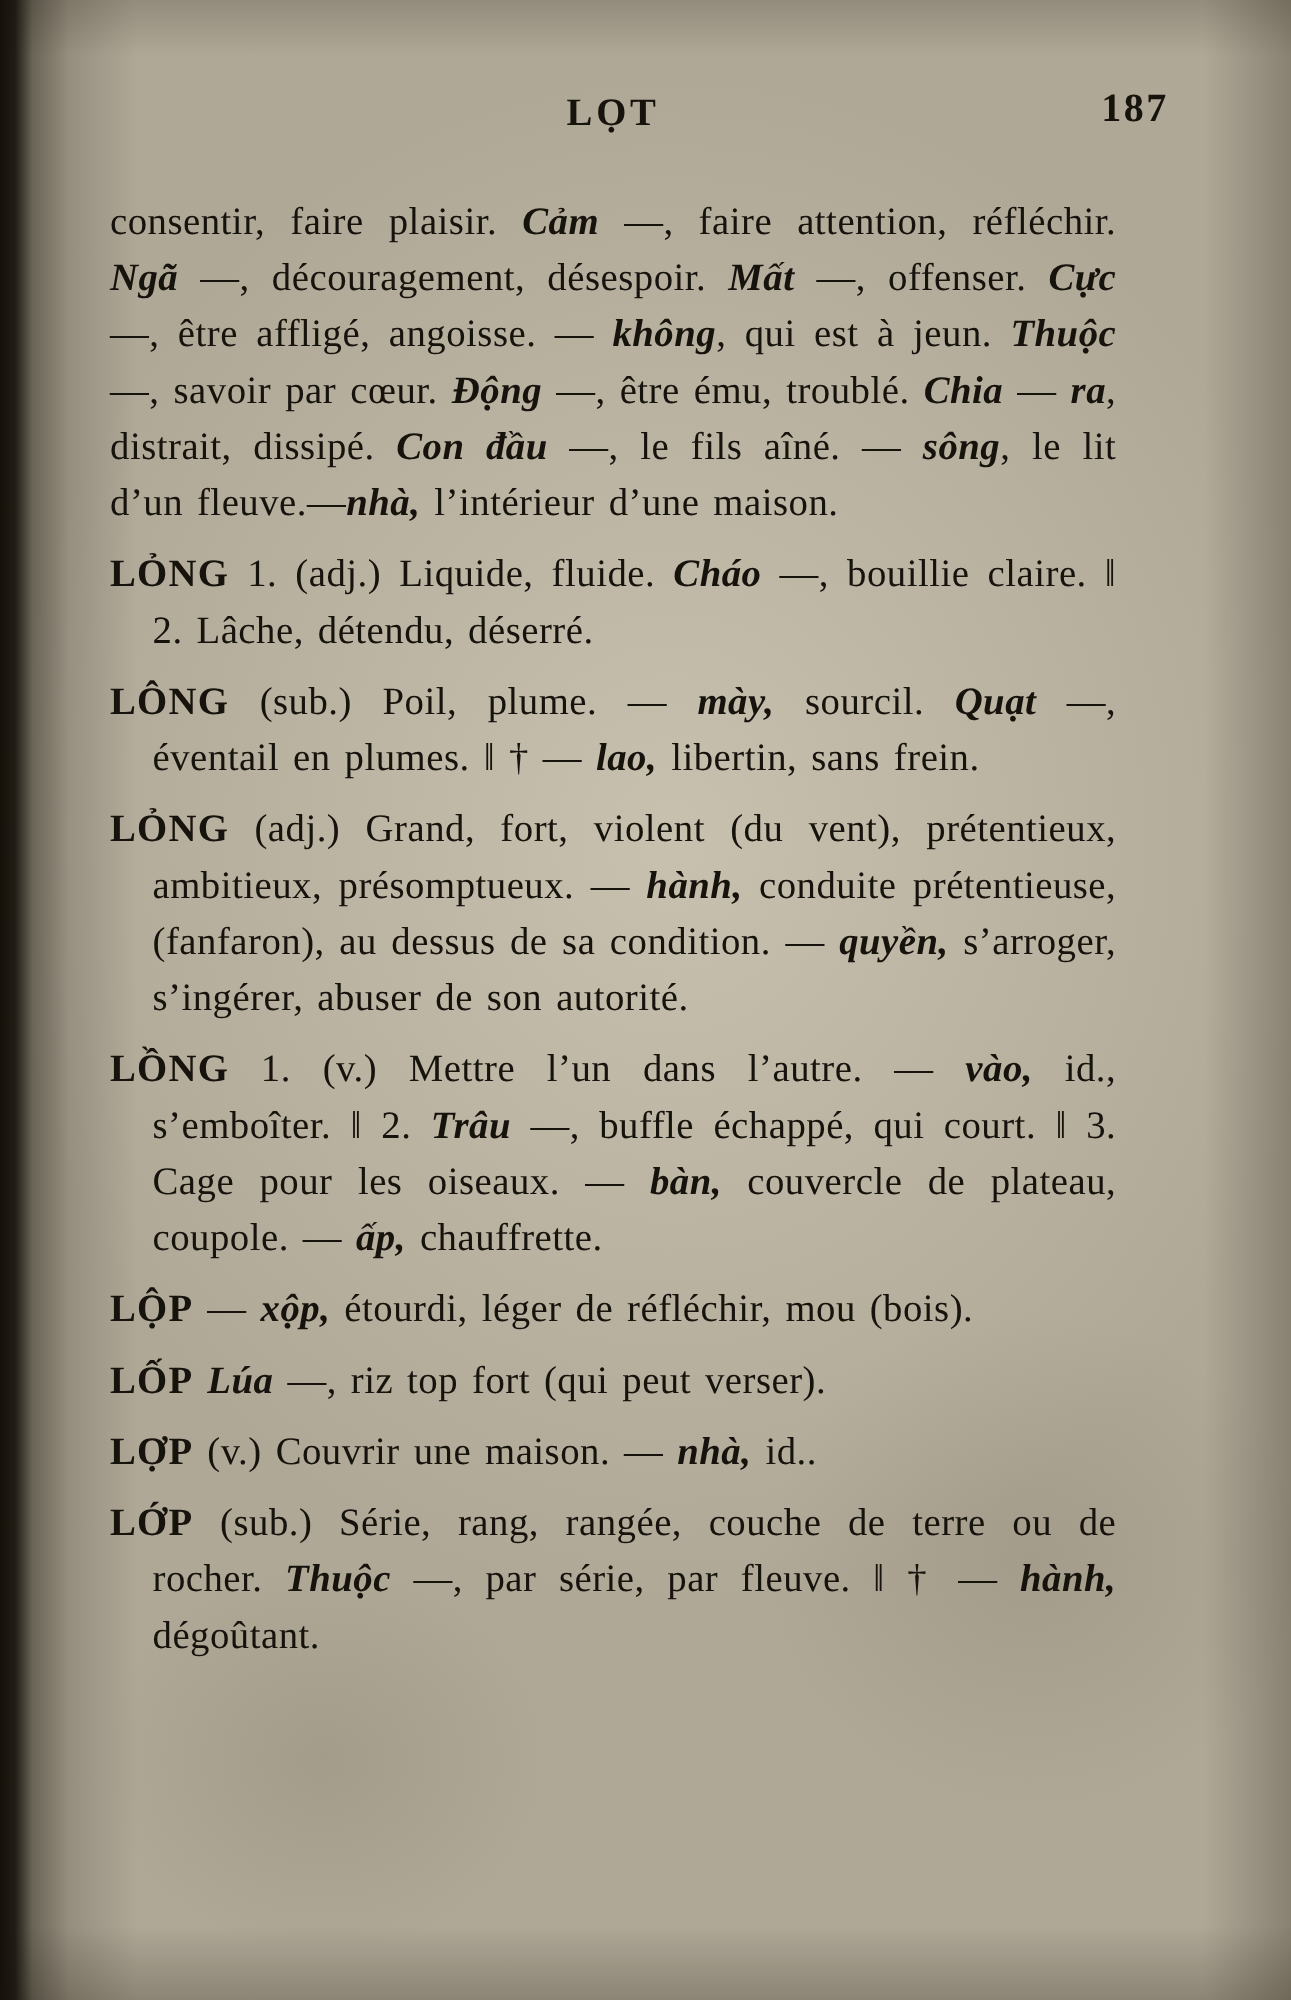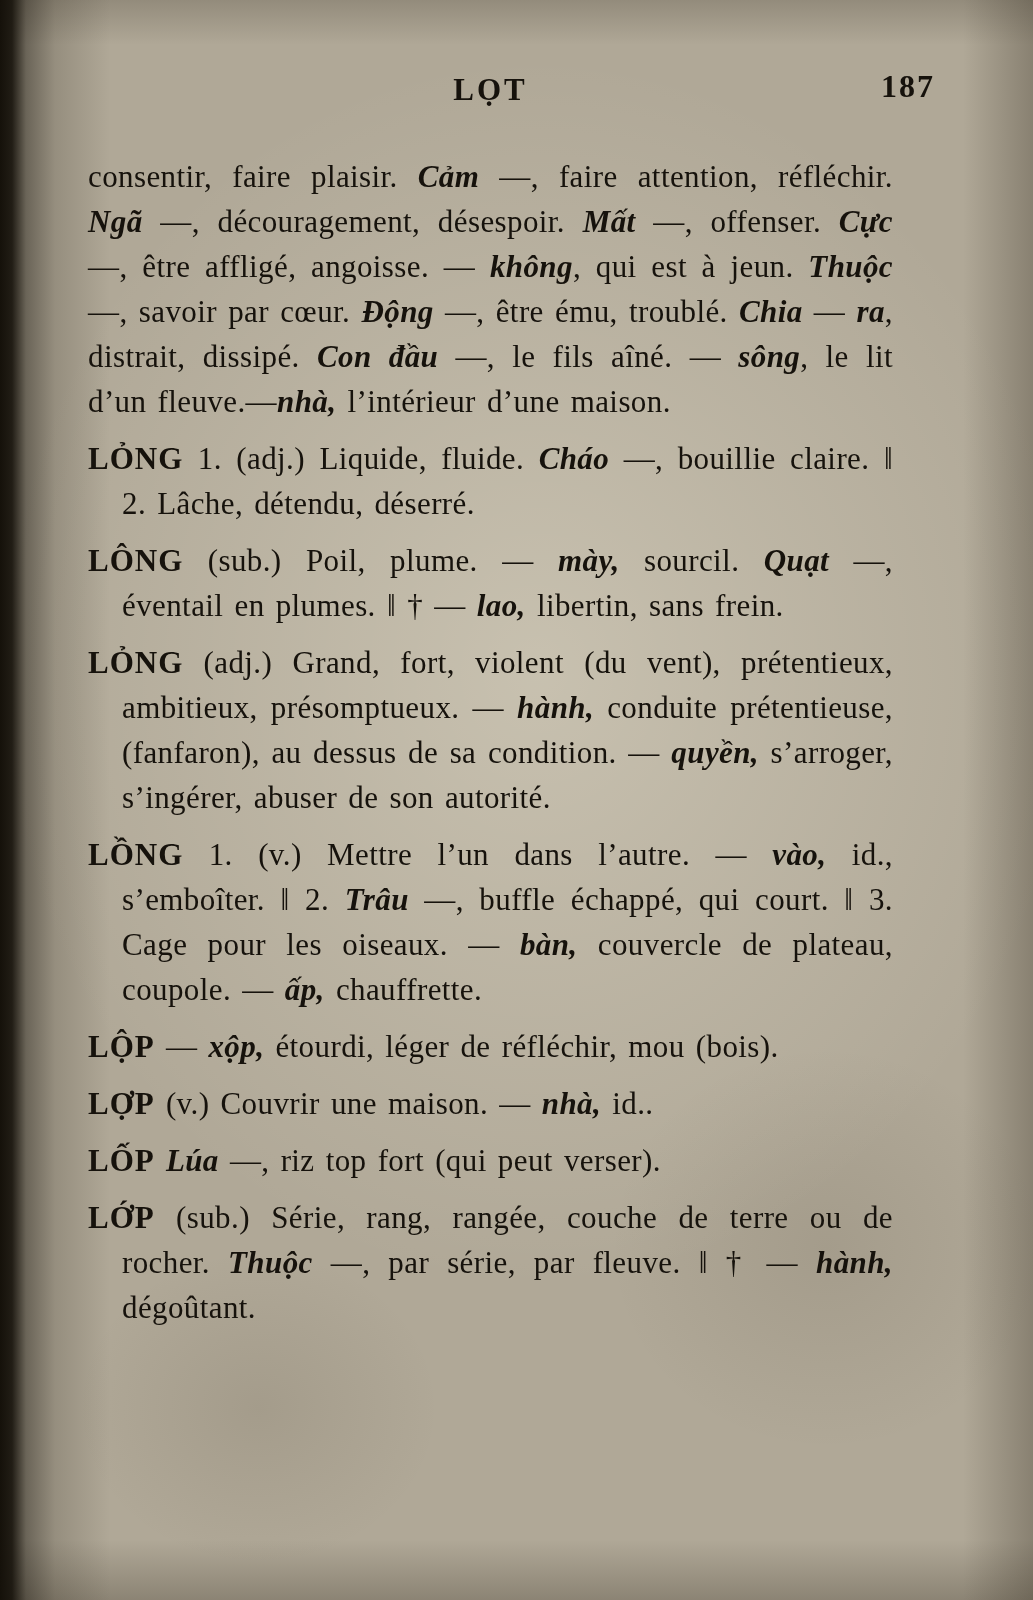--- a/index.html
+++ b/index.html
@@ -85,17 +85,17 @@
     <span class="running-head">LỌT</span>
     <span class="page-number">187</span>
   </div>
   <div class="entries">
       <p class="entry continuation"><span>consentir, faire plaisir. </span><span class="vn">Cảm</span><span> —, faire attention, réfléchir. </span><span class="vn">Ngã</span><span> —, découragement, désespoir. </span><span class="vn">Mất</span><span> —, offenser. </span><span class="vn">Cực</span><span> —, être affligé, angoisse. — </span><span class="vn">không</span><span>, qui est à jeun. </span><span class="vn">Thuộc</span><span> —, savoir par cœur. </span><span class="vn">Động</span><span> —, être ému, troublé. </span><span class="vn">Chia</span><span> — </span><span class="vn">ra</span><span>, distrait, dissipé. </span><span class="vn">Con đầu</span><span> —, le fils aîné. — </span><span class="vn">sông</span><span>, le lit d’un fleuve.—</span><span class="vn">nhà,</span><span> l’intérieur d’une maison.</span></p>
       <p class="entry"><span class="headword">LỎNG</span><span> 1. (adj.) Liquide, fluide. </span><span class="vn">Cháo</span><span> —, bouillie claire. ‖ 2. Lâche, détendu, déserré.</span></p>
       <p class="entry"><span class="headword">LÔNG</span><span> (sub.) Poil, plume. — </span><span class="vn">mày,</span><span> sourcil. </span><span class="vn">Quạt</span><span> —, éventail en plumes. ‖ † — </span><span class="vn">lao,</span><span> libertin, sans frein.</span></p>
       <p class="entry"><span class="headword">LỎNG</span><span> (adj.) Grand, fort, violent (du vent), prétentieux, ambitieux, présomptueux. — </span><span class="vn">hành,</span><span> conduite prétentieuse, (fanfaron), au dessus de sa condition. — </span><span class="vn">quyền,</span><span> s’arroger, s’ingérer, abuser de son autorité.</span></p>
       <p class="entry"><span class="headword">LỒNG</span><span> 1. (v.) Mettre l’un dans l’autre. — </span><span class="vn">vào,</span><span> id., s’emboîter. ‖ 2. </span><span class="vn">Trâu</span><span> —, buffle échappé, qui court. ‖ 3. Cage pour les oiseaux. — </span><span class="vn">bàn,</span><span> couvercle de plateau, coupole. — </span><span class="vn">ấp,</span><span> chauffrette.</span></p>
       <p class="entry"><span class="headword">LỘP</span><span> — </span><span class="vn">xộp,</span><span> étourdi, léger de réfléchir, mou (bois).</span></p>
+      <p class="entry"><span class="headword">LỐP</span><span> </span><span class="vn">Lúa</span><span> —, riz top fort (qui peut verser).</span></p>
       <p class="entry"><span class="headword">LỢP</span><span> (v.) Couvrir une maison. — </span><span class="vn">nhà,</span><span> id..</span></p>
-      <p class="entry"><span class="headword">LỐP</span><span> </span><span class="vn">Lúa</span><span> —, riz top fort (qui peut verser).</span></p>
       <p class="entry"><span class="headword">LỚP</span><span> (sub.) Série, rang, rangée, couche de terre ou de rocher. </span><span class="vn">Thuộc</span><span> —, par série, par fleuve. ‖ † — </span><span class="vn">hành,</span><span> dégoûtant.</span></p>
     </div>
 </div>
 
 </body></html>

